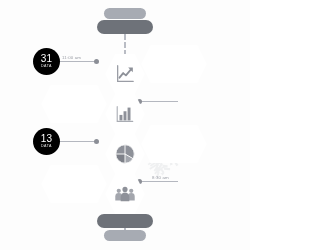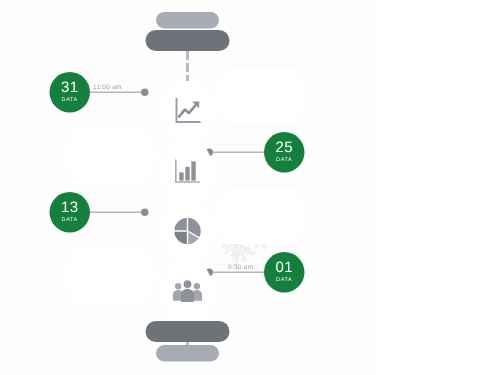--- a/index.html
+++ b/index.html
@@ -61,21 +61,21 @@
     clip-path: polygon(14% 0%, 86% 0%, 100% 50%, 86% 100%, 14% 100%, 0% 50%);
     filter: drop-shadow(0 1px 2px rgba(120,124,132,0.16));
   }
 
   
   .badge {
     position: absolute;
     width: 27px;
     height: 27px;
     border-radius: 50%;
-    background: #15803d;
+    background: #000000;
     color: #ffffff;
     display: flex;
     flex-direction: column;
     align-items: center;
     justify-content: center;
     line-height: 1;
   }
   .badge .num {
     font-size: 10px;
     font-weight: normal;
@@ -162,24 +162,20 @@
     </span>
   </div>
 
   <div class="panel" style="left:41px; top:85px;">
     <span></span>
   </div>
 
   <div class="connector" style="left:140px; top:101px; width:38px;"></div>
   <div class="conn-dot" style="left:137px; top:99px;"></div>
 
-  <div class="badge" style="left:176px; top:88px;">
-    <span class="num">25</span>
-    <span class="lbl">DATA</span>
-  </div>
 
   <div class="hex-node" style="left:105px; top:94px;">
     <span>
       <svg width="22" height="22" viewBox="0 0 24 24">
         <path d="M3.5 4 L3.5 20 L20.5 20" fill="none" stroke="#a9acb3" stroke-width="1.2" stroke-linecap="round"></path>
         <rect x="6" y="13" width="3.2" height="6" fill="#8e9199"></rect>
         <rect x="10.4" y="9" width="3.2" height="10" fill="#8e9199"></rect>
         <rect x="14.8" y="5" width="3.2" height="14" fill="#8e9199"></rect>
       </svg>
     </span>
@@ -214,24 +210,20 @@
   </div>
 
   <div class="panel" style="left:41px; top:165px;">
     <span></span>
   </div>
 
   <div class="connector" style="left:140px; top:181px; width:38px;"></div>
   <div class="conn-dot" style="left:137px; top:179px;"></div>
   <div class="time-label" style="left:152px; top:175px;">8:30 am</div>
 
-  <div class="badge" style="left:176px; top:168px;">
-    <span class="num">01</span>
-    <span class="lbl">DATA</span>
-  </div>
 
   <div class="hex-node" style="left:105px; top:174px;">
     <span>
       <svg width="22" height="22" viewBox="0 0 24 24">
         <circle cx="5.2" cy="8.5" r="2.3" fill="#a3a6ad"></circle>
         <path d="M1.4 19 v-4.2 a3.8 3.8 0 0 1 7.6 0 V19 Z" fill="#a3a6ad"></path>
         <circle cx="18.8" cy="8.5" r="2.3" fill="#a3a6ad"></circle>
         <path d="M15 19 v-4.2 a3.8 3.8 0 0 1 7.6 0 V19 Z" fill="#a3a6ad"></path>
         <circle cx="12" cy="7" r="2.8" fill="#8e9199"></circle>
         <path d="M7.3 20 v-5 a4.7 4.7 0 0 1 9.4 0 V20 Z" fill="#8e9199"></path>

